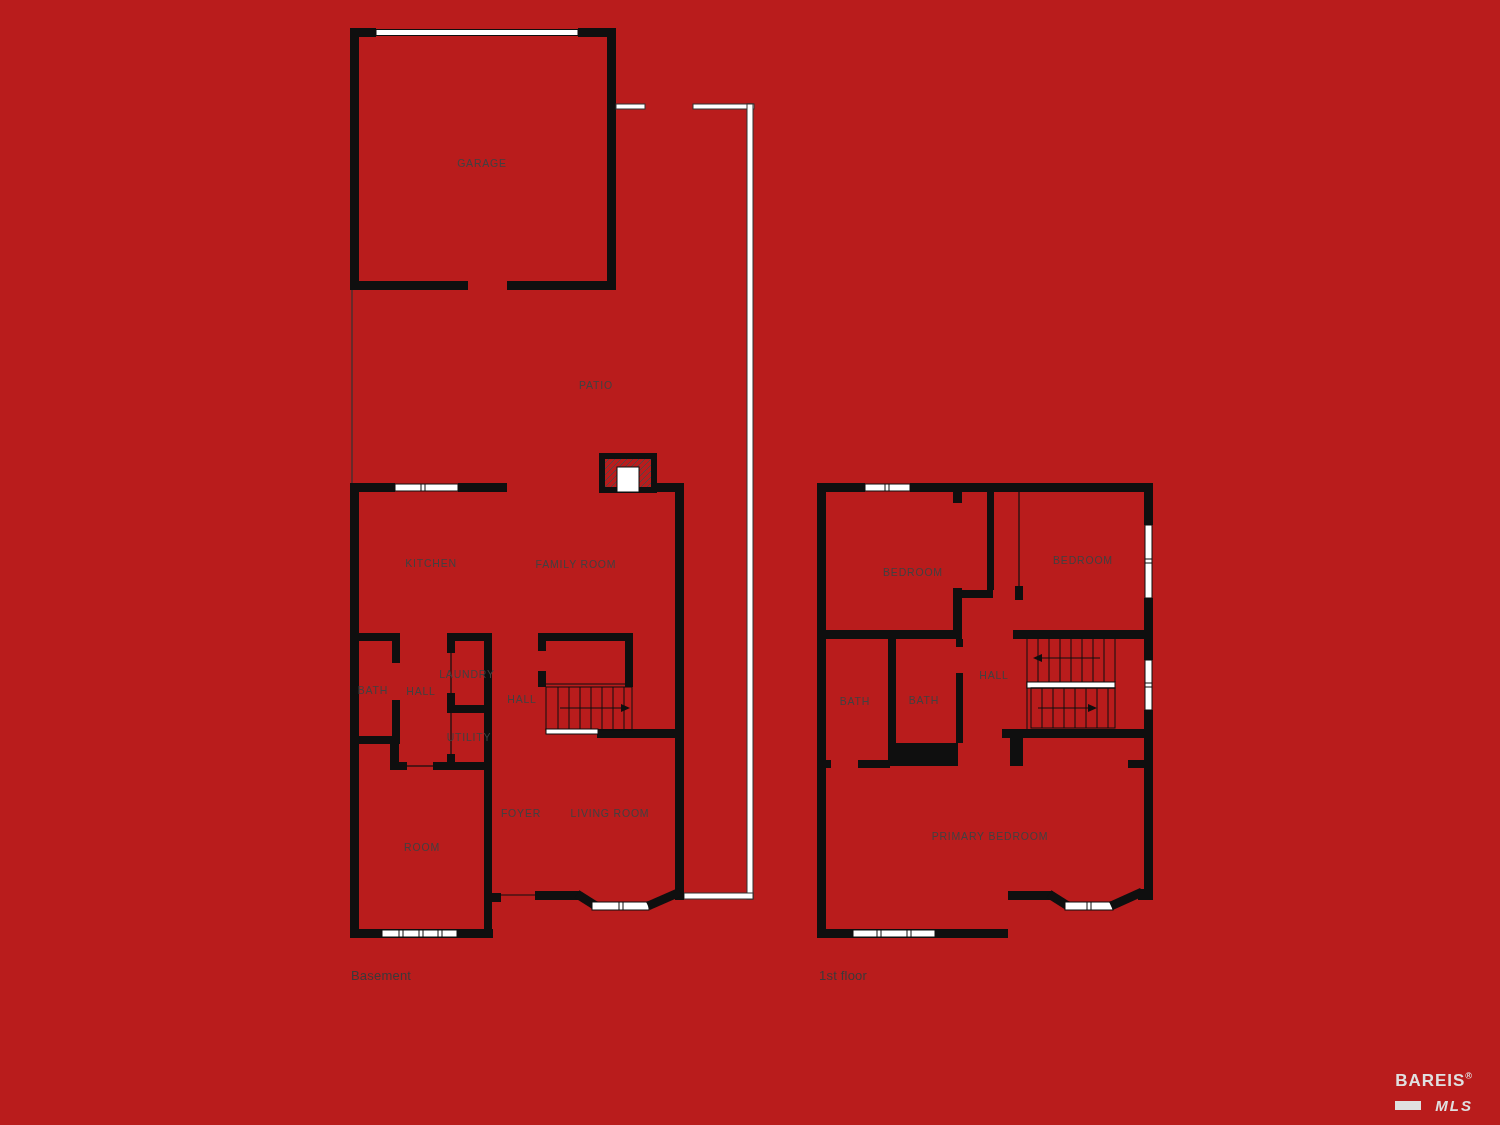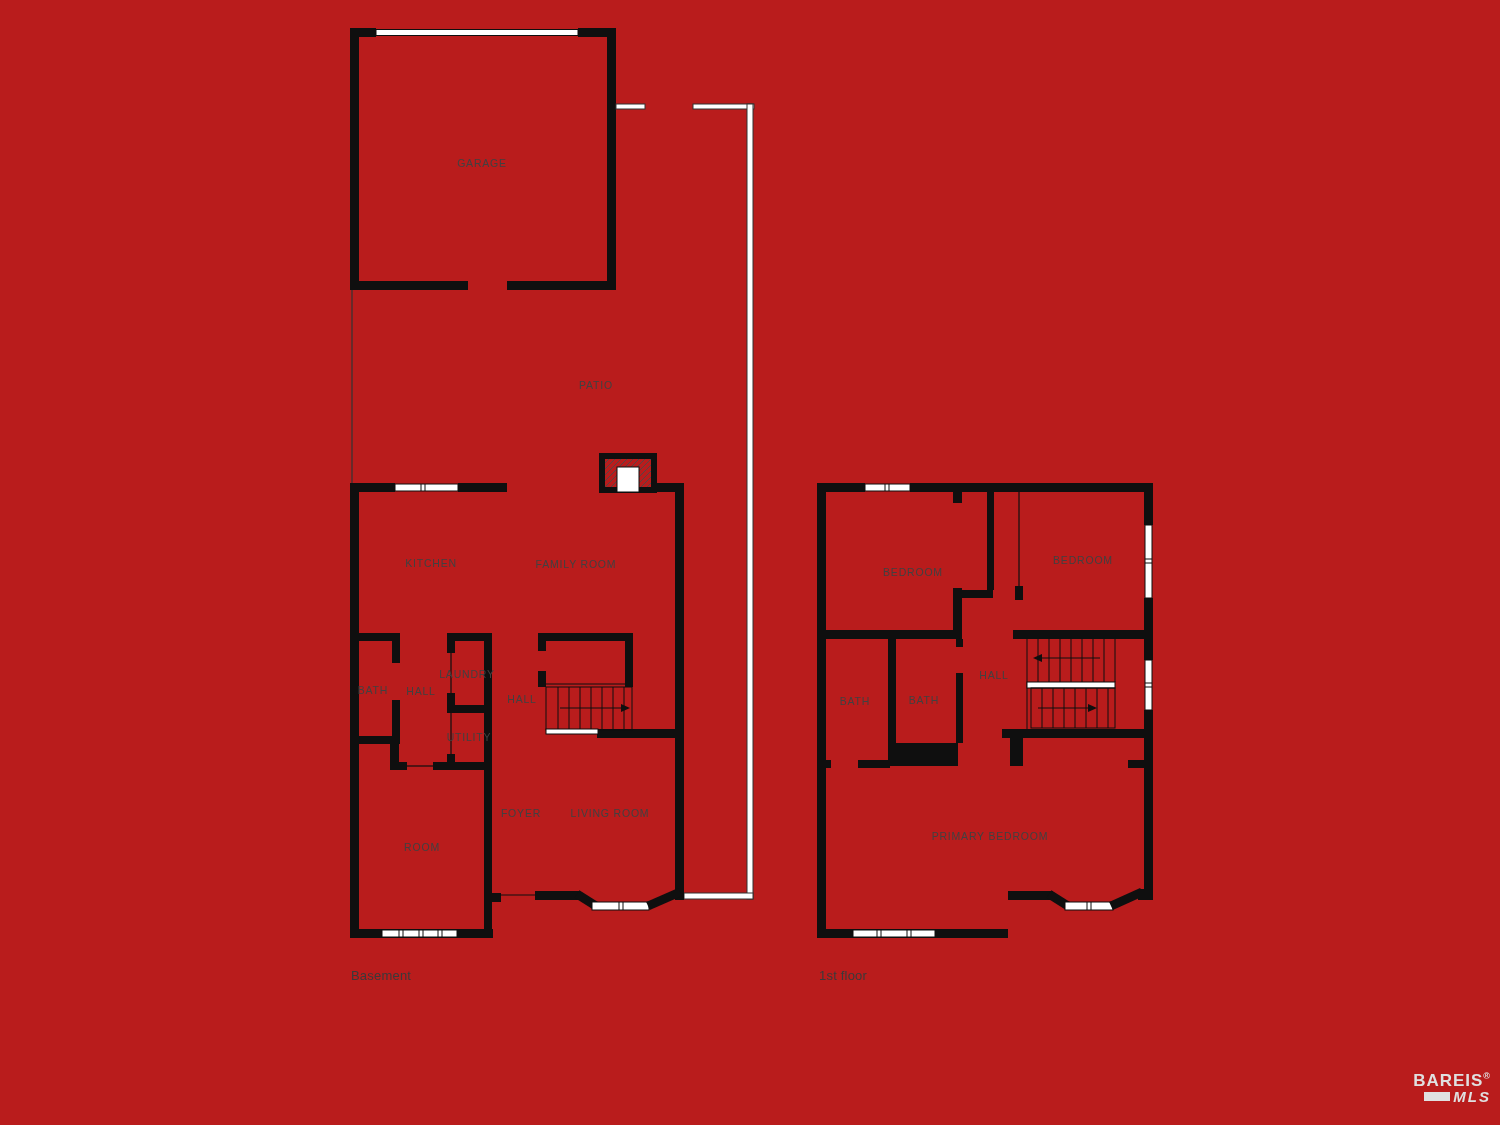--- a/index.html
+++ b/index.html
@@ -13,25 +13,25 @@
   .fline{stroke:#333333;stroke-width:1.2;fill:none;}
   .win{fill:#ffffff;stroke:#0f0f0f;stroke-width:1;}
   .diag{stroke:#0f0f0f;stroke-width:9;fill:none;}
   .arrow{fill:#0f0f0f;stroke:none;}
   .rl{font-size:10.5px;fill:#414141;letter-spacing:0.8px;text-anchor:middle;
       font-family:"Liberation Sans",sans-serif;}
   .fl{font-size:13px;fill:#3a3a3a;text-anchor:start;letter-spacing:0.2px;
       font-family:"Liberation Sans",sans-serif;}
   .disclaimer{position:absolute;left:0;top:1076px;width:100%;text-align:center;
       font-size:15px;color:#b3b3b3;letter-spacing:0.3px;}
-  .watermark{position:absolute;right:9px;top:1072px;text-align:right;line-height:1;
+  .watermark{position:absolute;right:27px;top:1072px;text-align:right;line-height:1;
       color:#e2e2e2;user-select:none;}
   .wm-top{font-size:17px;font-weight:bold;letter-spacing:1px;color:#e0e0e0;}
   .wm-reg{font-size:9px;vertical-align:super;}
-  .wm-bottom{display:flex;align-items:center;justify-content:flex-end;margin-top:0;}
+  .wm-bottom{display:flex;align-items:center;justify-content:space-between;margin-top:9px;}
   .wm-bar{display:inline-block;width:26px;height:9px;background:#e0e0e0;margin-right:3px;}
   .wm-mls{font-size:15px;font-weight:bold;font-style:italic;letter-spacing:2px;color:#e0e0e0;}
 </style>
 </head>
 <body>
 
 <div class="canvas">
 
 <svg width="1500" height="1125" viewBox="0 0 1500 1125">
   <defs>

